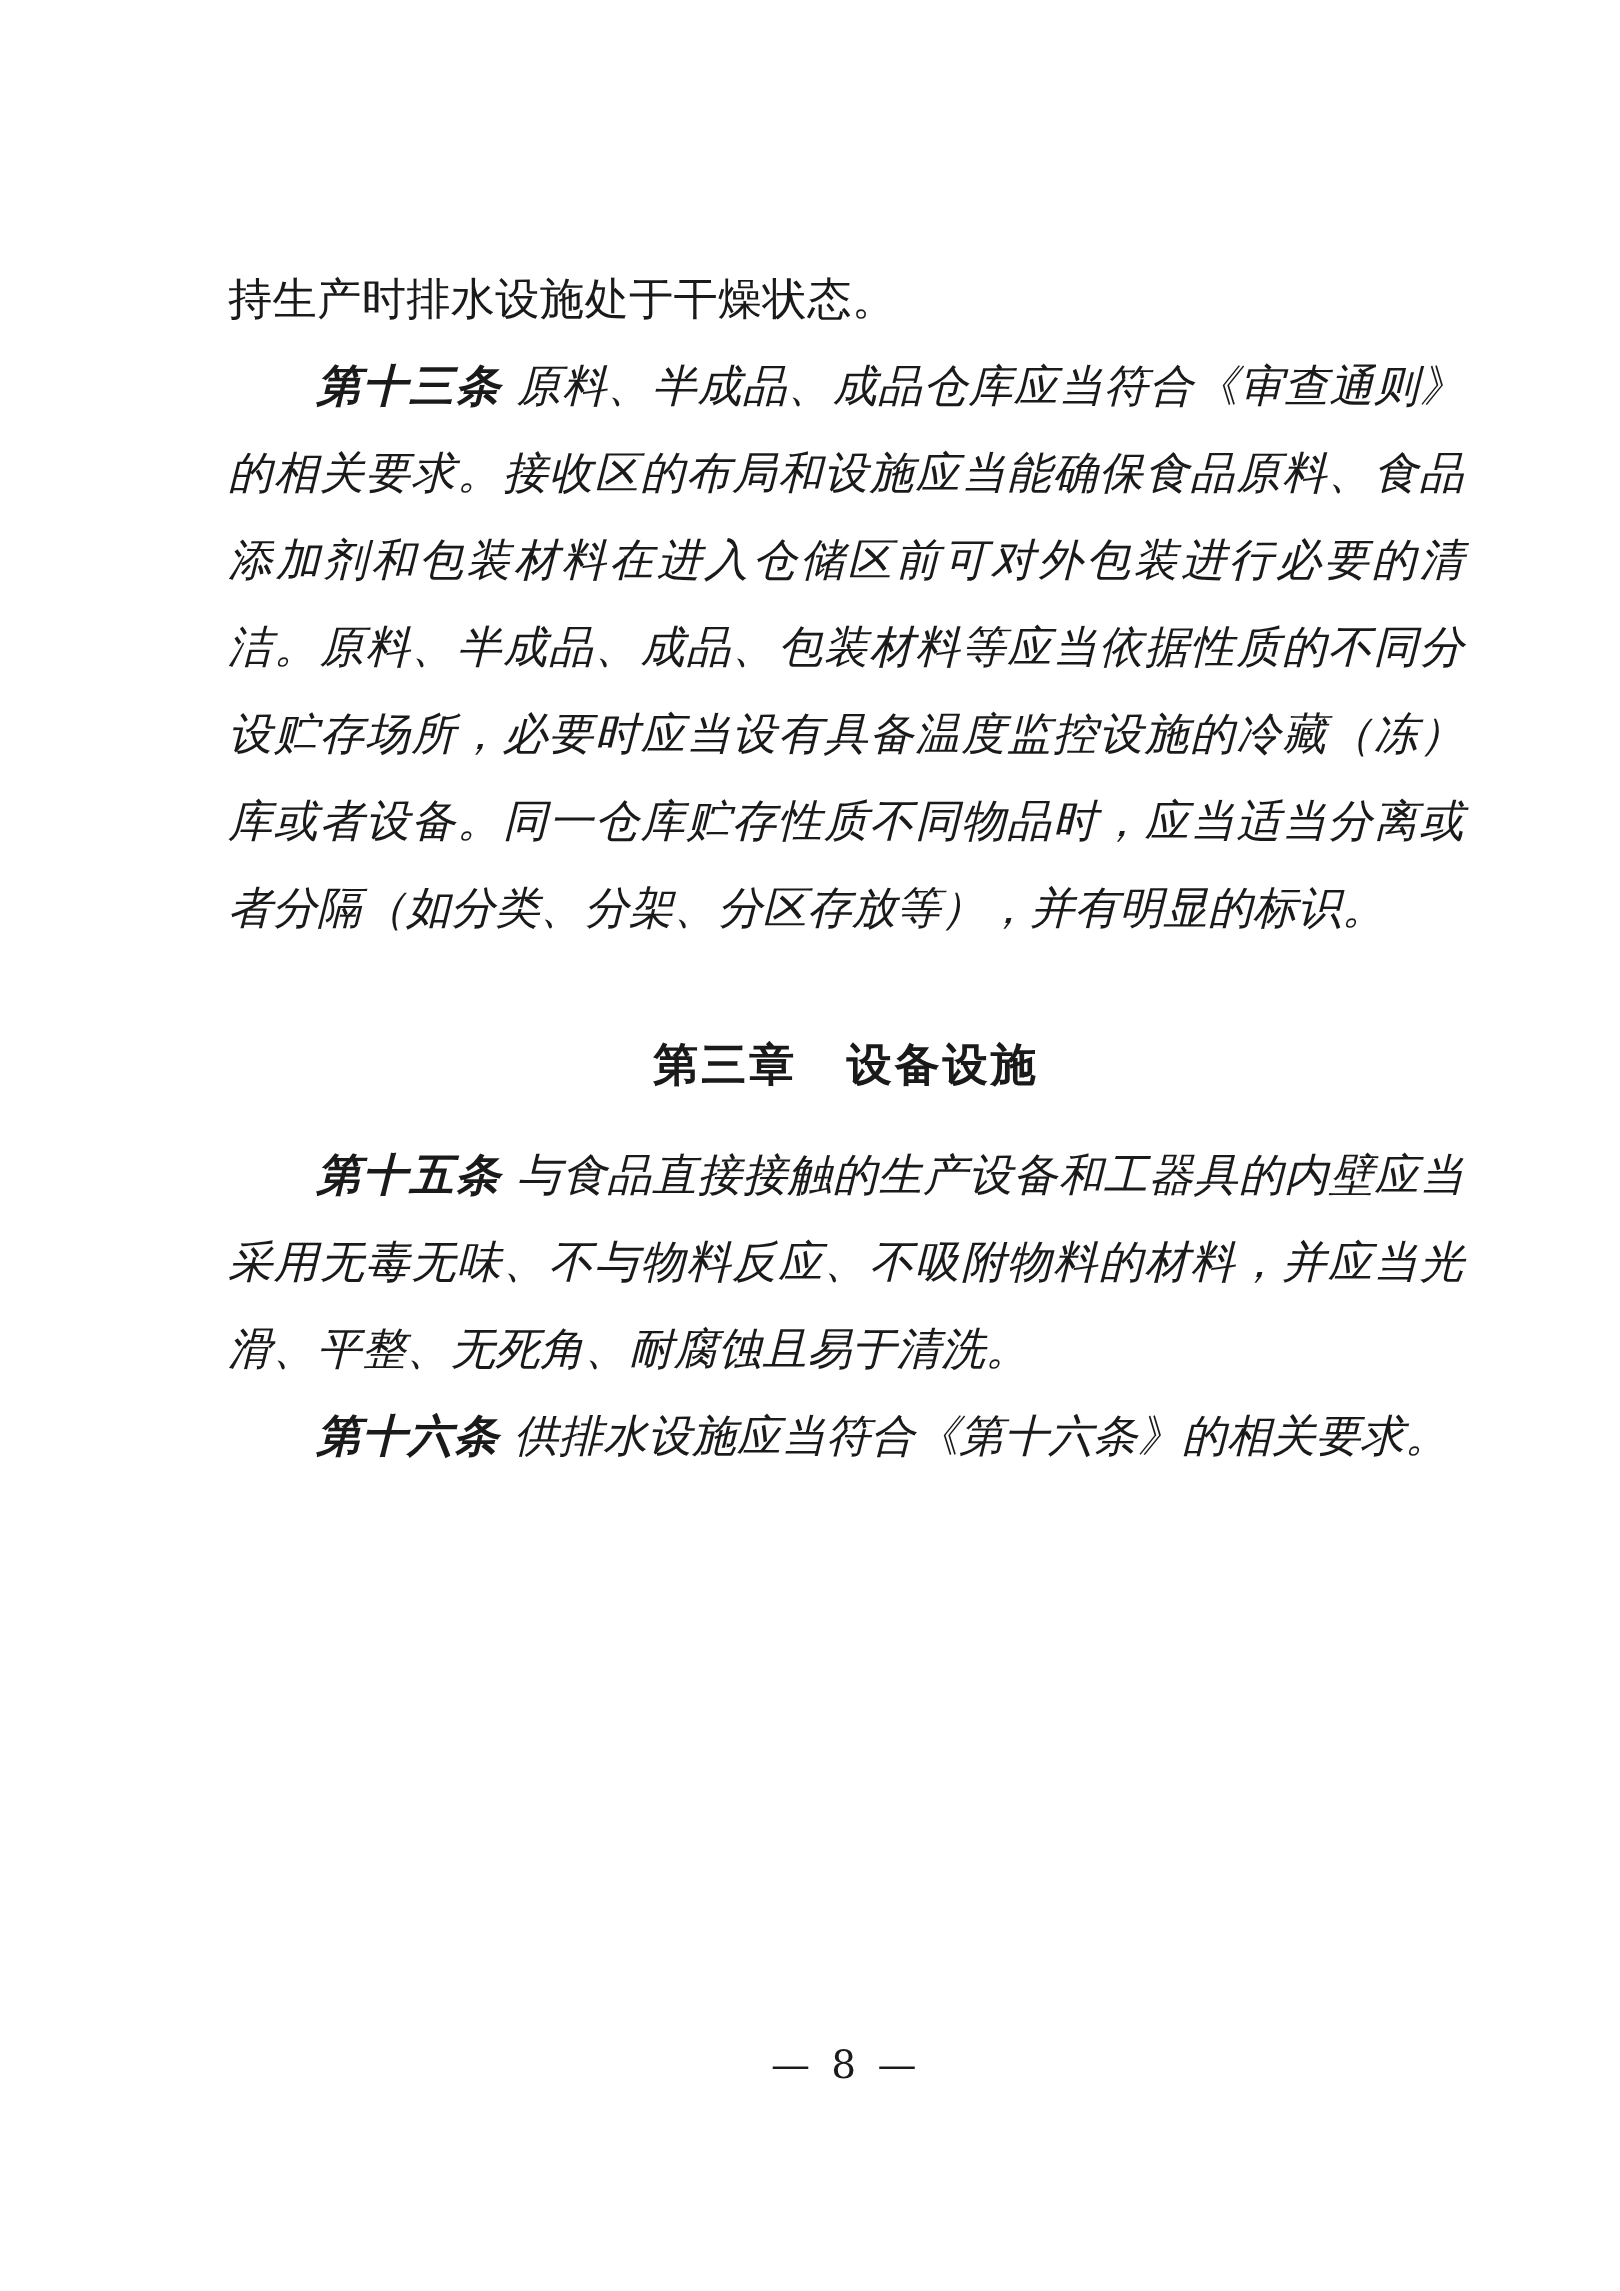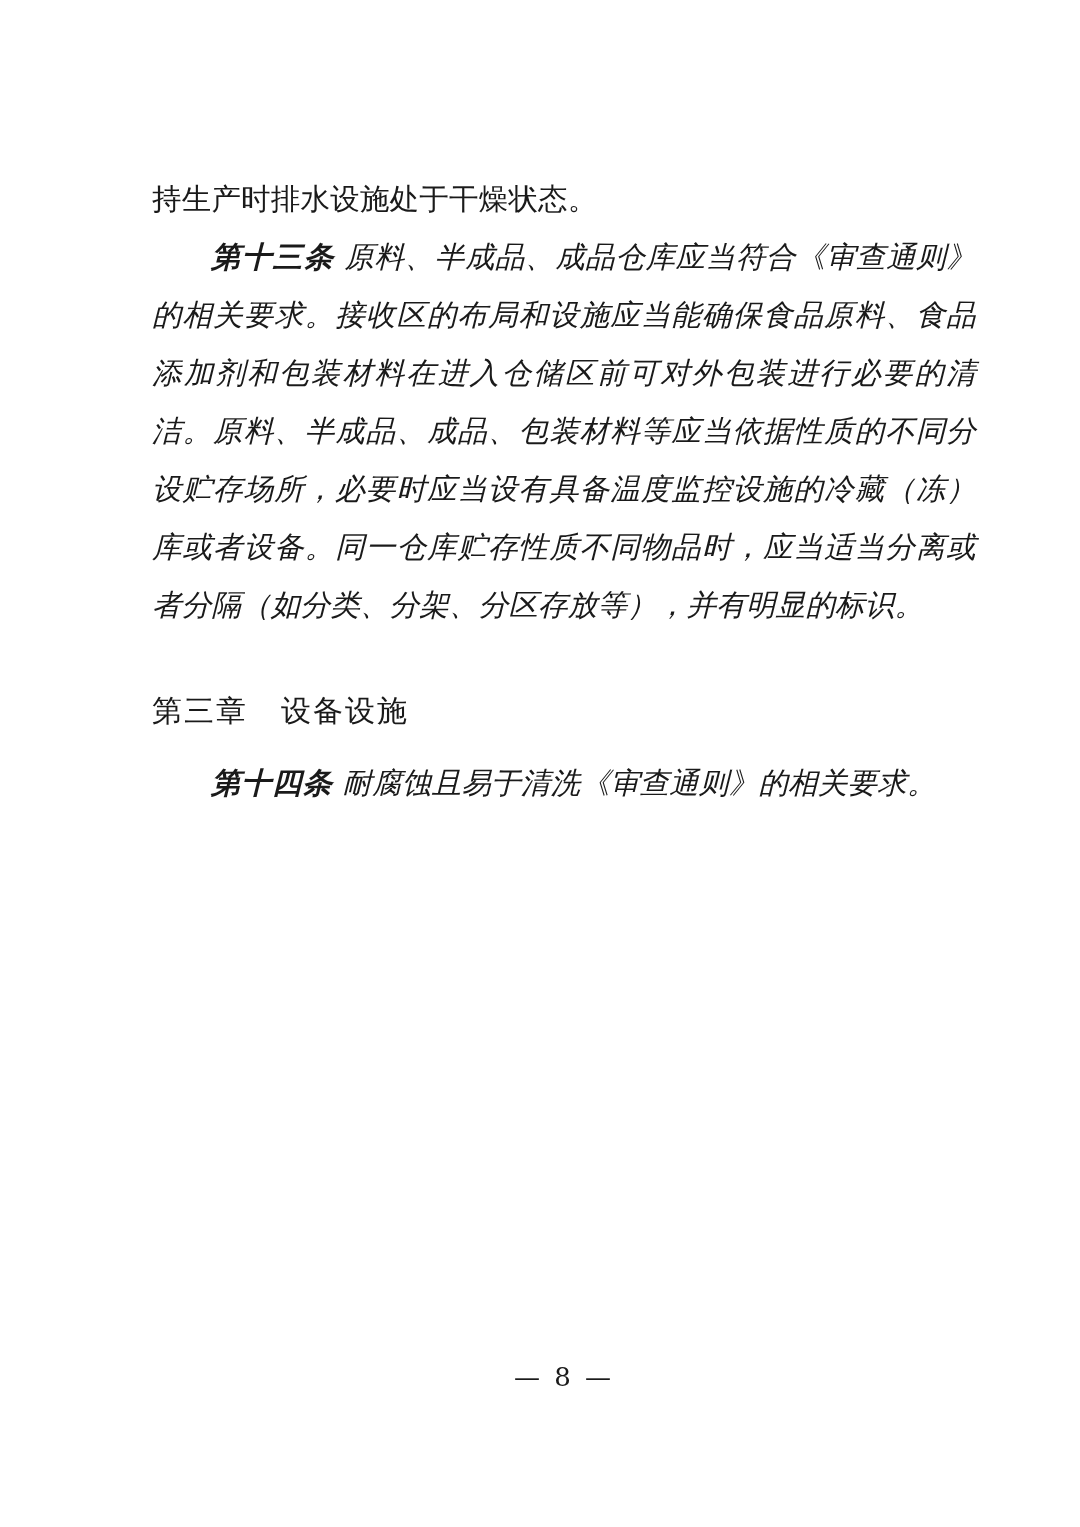--- a/index.html
+++ b/index.html
@@ -37,22 +37,22 @@
   }
   .para.indent {
     text-indent: 2em;
     font-style: italic;
   }
   .art-label {
     font-weight: bold;
     letter-spacing: 1px;
   }
   .chapter-heading {
-    text-align: left;
-    font-weight: normal;
+    text-align: center;
+    font-weight: bold;
     font-size: 30px;
     line-height: 58px;
     letter-spacing: 2px;
     margin: 48px 0 14px 0;
   }
   .chapter-heading .gap {
     display: inline-block;
     width: 1.1em;
   }
   .page-number {
@@ -80,23 +80,27 @@
     <p class="para indent">
       <span class="art-label">第十三条</span>
       <span>原料、半成品、成品仓库应当符合《审查通则》的相关要求。接收区的布局和设施应当能确保食品原料、食品添加剂和包装材料在进入仓储区前可对外包装进行必要的清洁。原料、半成品、成品、包装材料等应当依据性质的不同分设贮存场所，必要时应当设有具备温度监控设施的冷藏（冻）库或者设备。同一仓库贮存性质不同物品时，应当适当分离或者分隔（如分类、分架、分区存放等），并有明显的标识。</span>
     </p>
 
     <h2 class="chapter-heading">
       <span>第三章</span><span class="gap"></span><span>设备设施</span>
     </h2>
 
 
+    <p class="para indent">
+      <span class="art-label">第十五条</span>
+      <span>与食品直接接触的生产设备和工器具的内壁应当采用无毒无味、不与物料反应、不吸附物料的材料，并应当光滑、平整、无死角、耐腐蚀且易于清洗。</span>
+    </p>
 
     <p class="para indent">
-      <span class="art-label">第十四条</span>
-      <span>耐腐蚀且易于清洗《审查通则》的相关要求。</span>
+      <span class="art-label">第十六条</span>
+      <span>供排水设施应当符合《第十六条》的相关要求。</span>
     </p>
 
   </div>
 
   <div class="page-number">— 8 —</div>
 
 </div>
 
 </body></html>

